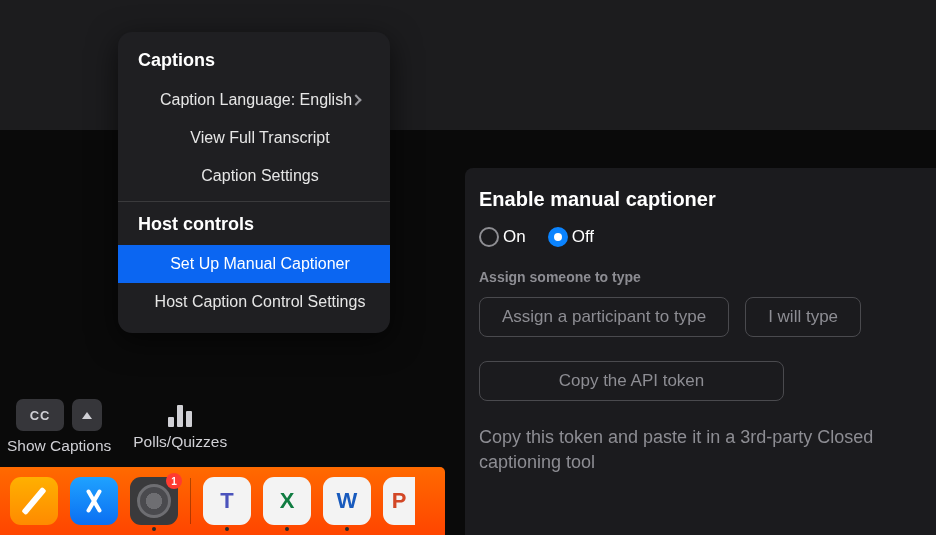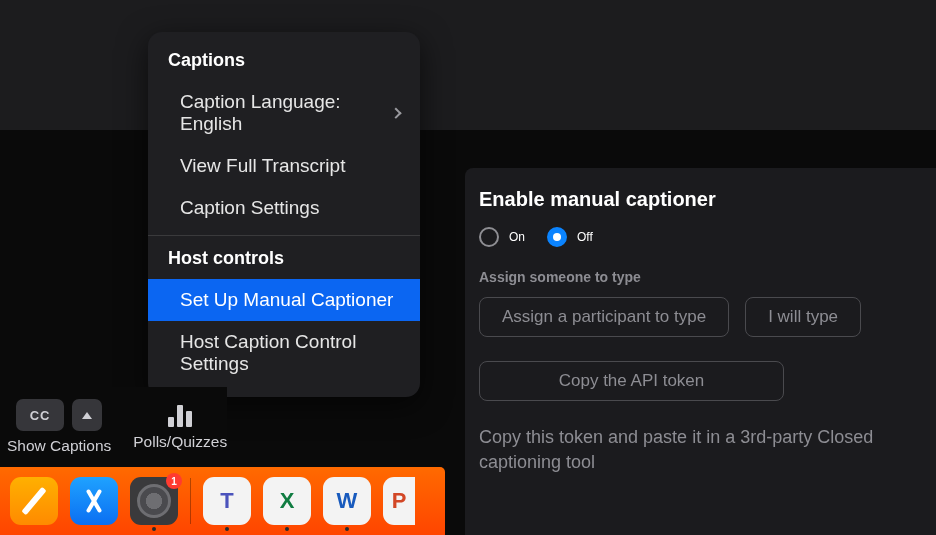--- a/index.html
+++ b/index.html
@@ -20,35 +20,34 @@
     }
     .captions-menu {
       position: absolute;
       top: 32px;
       left: 118px;
       width: 272px;
       background: #1f1f22;
       border-radius: 14px;
       padding: 12px 0;
       box-shadow: 0 8px 30px rgba(0,0,0,0.6);
-      margin-left: 30px;
     }
     .menu-header {
       font-size: 18px;
       font-weight: 700;
       padding: 6px 20px 10px 20px;
       color: #fff;
     }
     .menu-item {
-      font-size: 19px;
+      font-size: 16px;
       padding: 10px 20px 10px 32px;
       color: #e6e6e6;
       display: flex;
       align-items: center;
-      justify-content: flex-start;
+      justify-content: center;
       cursor: pointer;
     }
     .menu-item.selected {
       background: #0b66f2;
       color: #fff;
     }
     .menu-divider {
       height: 1px;
       background: #3a3a3c;
       margin: 6px 0;
@@ -76,23 +75,23 @@
       margin-bottom: 16px;
     }
     .radio-row {
       display: flex;
       align-items: center;
       gap: 22px;
       margin-bottom: 22px;
     }
     .radio-opt {
       display: flex;
-      align-items: center;
-      gap: 10px;
-      font-size: 12px;
+      align-items: flex-end;
+      gap: 4px;
+      font-size: 17px;
       cursor: pointer;
     }
     .radio {
       width: 20px;
       height: 20px;
       border-radius: 50%;
       border: 2px solid #8e8e93;
       display: flex;
       align-items: center;
       justify-content: center;

